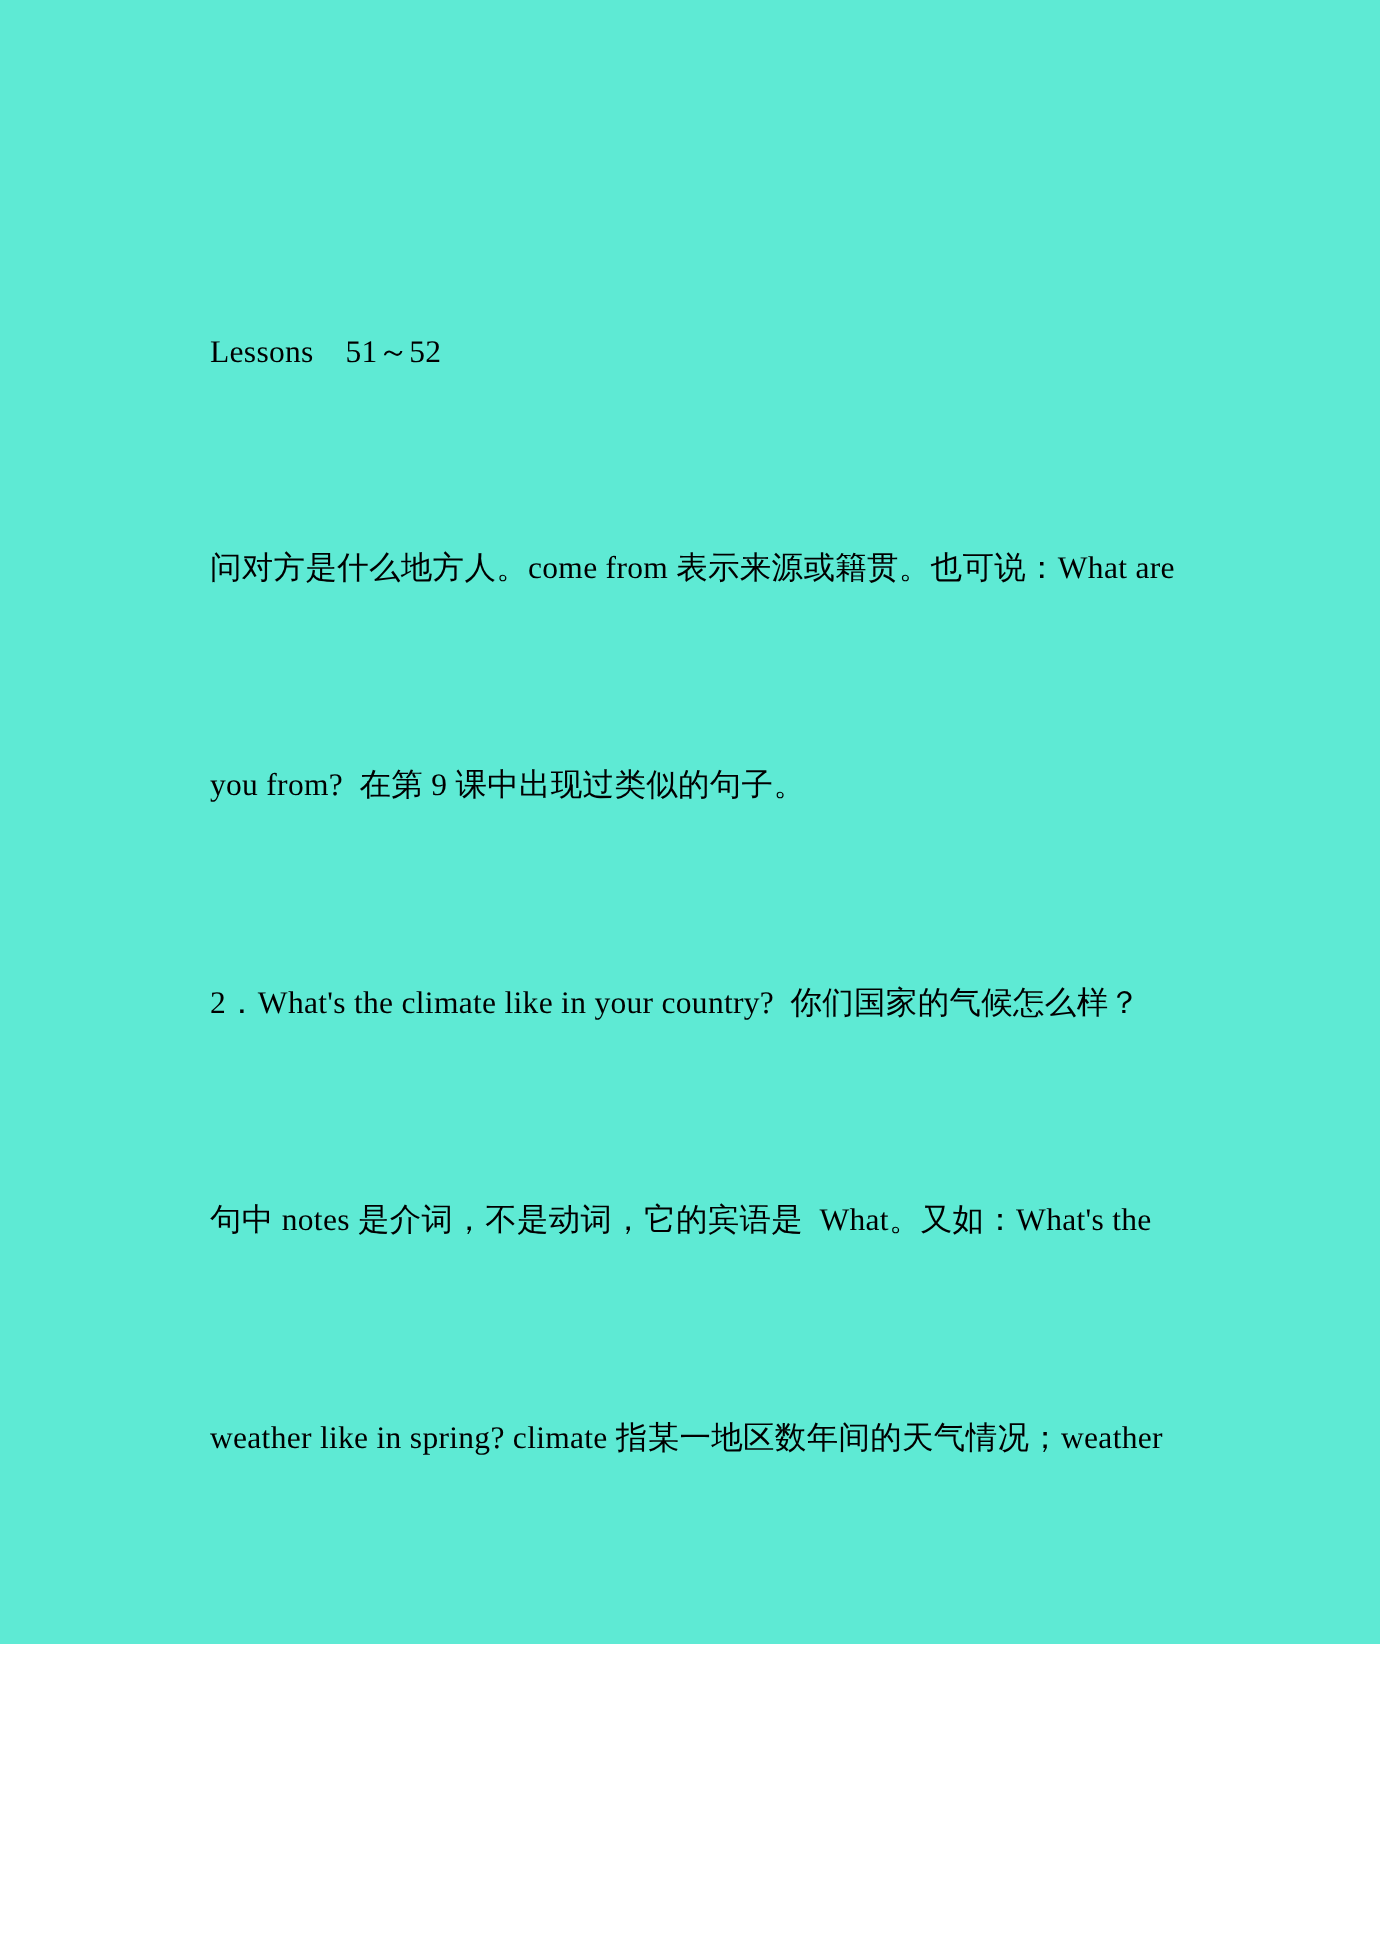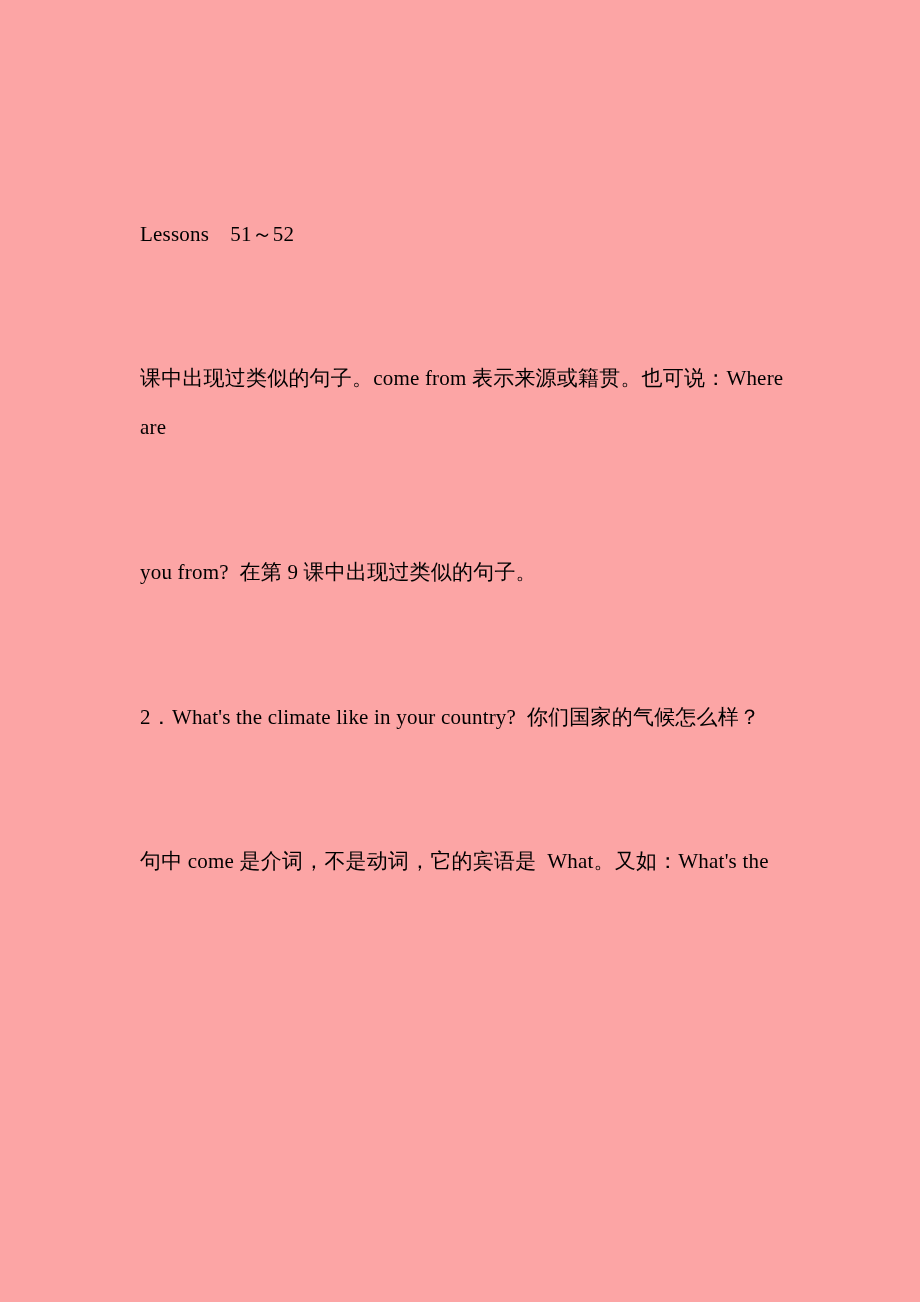--- a/index.html
+++ b/index.html
@@ -9,22 +9,22 @@
   body {
     width: 920px;
     height: 1302px;
     background: #ffffff;
     font-family: "Liberation Serif", "DejaVu Serif", serif;
     color: #000000;
   }
   .page {
     position: relative;
     width: 920px;
-    height: 1302px;
-    background: #fca5a5;
+    height: 1096px;
+    background: #5eead4;
     overflow: hidden;
   }
   .text-block {
     position: absolute;
     left: 140px;
     top: 113px;
     width: 668px;
     font-size: 21px;
     line-height: 48.3px;
     white-space: pre-wrap;
@@ -33,24 +33,25 @@
   .doc-line {
     min-height: 48.3px;
   }
 </style>
 </head>
 <body>
 
 <div class="page">
   <div class="text-block">
     <div class="doc-line">Lessons　51～52</div>
-    <div class="doc-line">课中出现过类似的句子。come from 表示来源或籍贯。也可说：Where are</div>
+    <div class="doc-line">问对方是什么地方人。come from 表示来源或籍贯。也可说：What are</div>
     <div class="doc-line">you from?  在第 9 课中出现过类似的句子。</div>
     <div class="doc-line">2．What's the climate like in your country?  你们国家的气候怎么样？</div>
-    <div class="doc-line">句中 come 是介词，不是动词，它的宾语是  What。又如：What's the</div>
+    <div class="doc-line">句中 notes 是介词，不是动词，它的宾语是  What。又如：What's the</div>
+    <div class="doc-line">weather like in spring? climate 指某一地区数年间的天气情况；weather</div>
     
     
     
     
     
     
     
     
     
     

